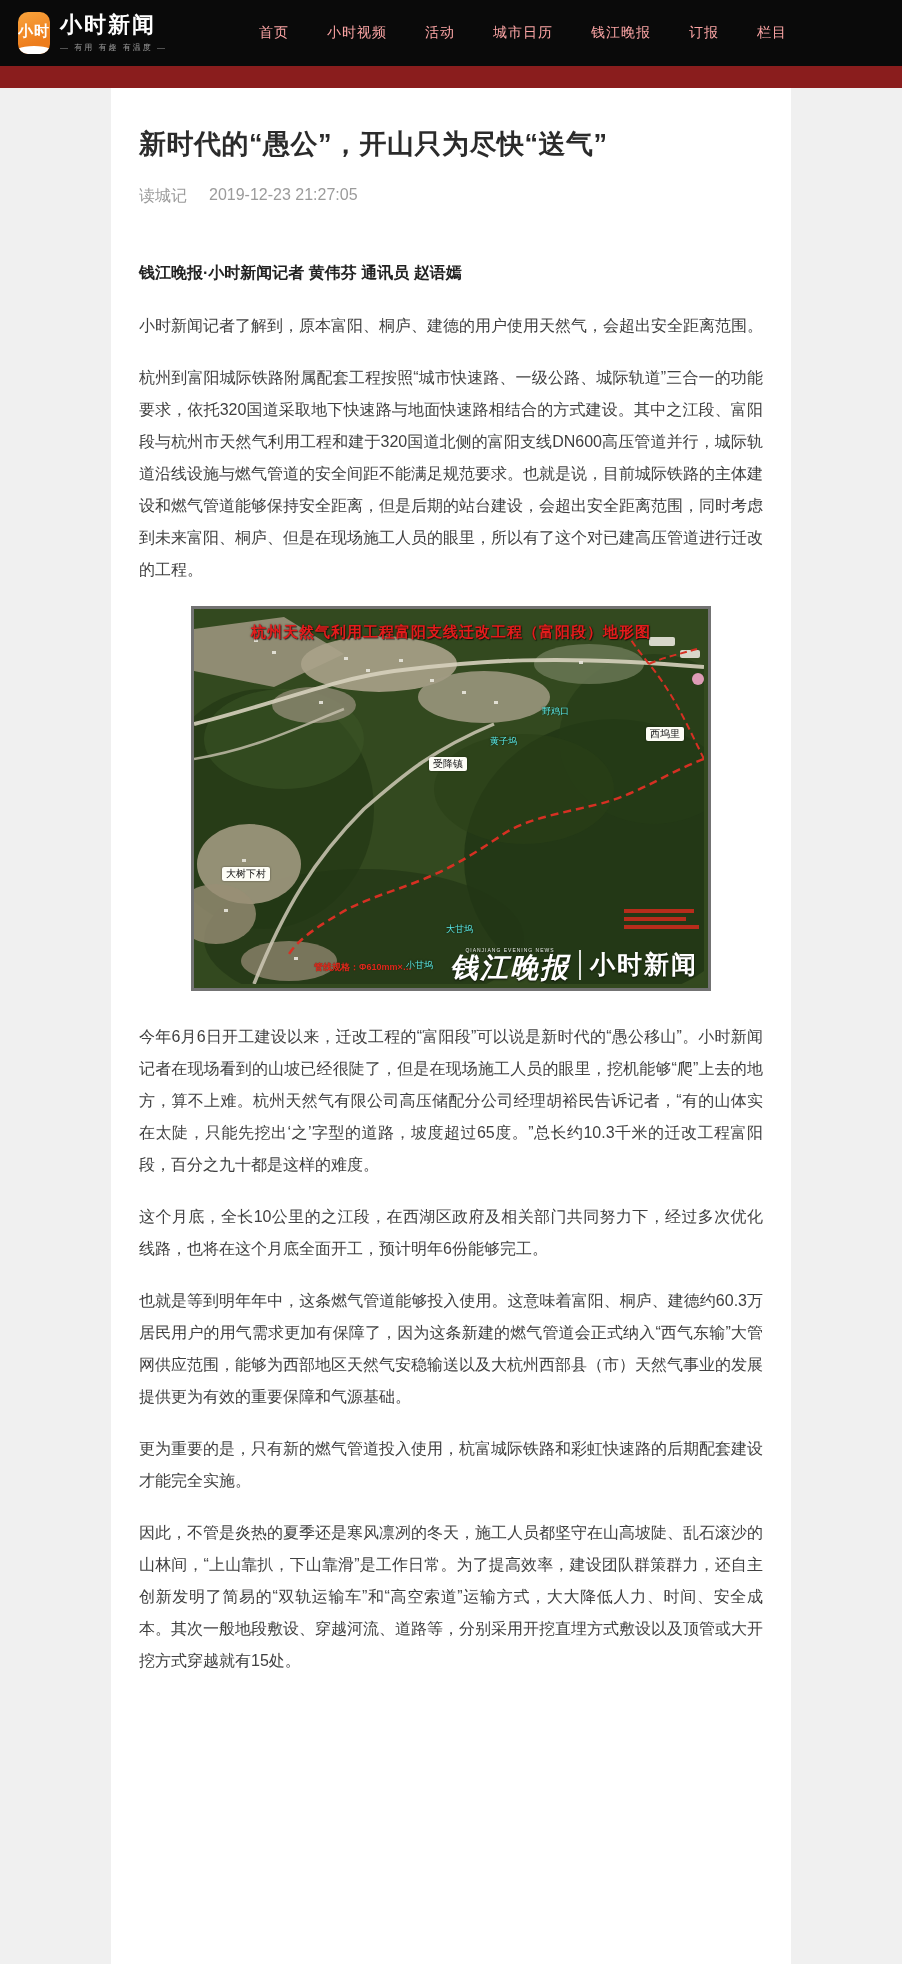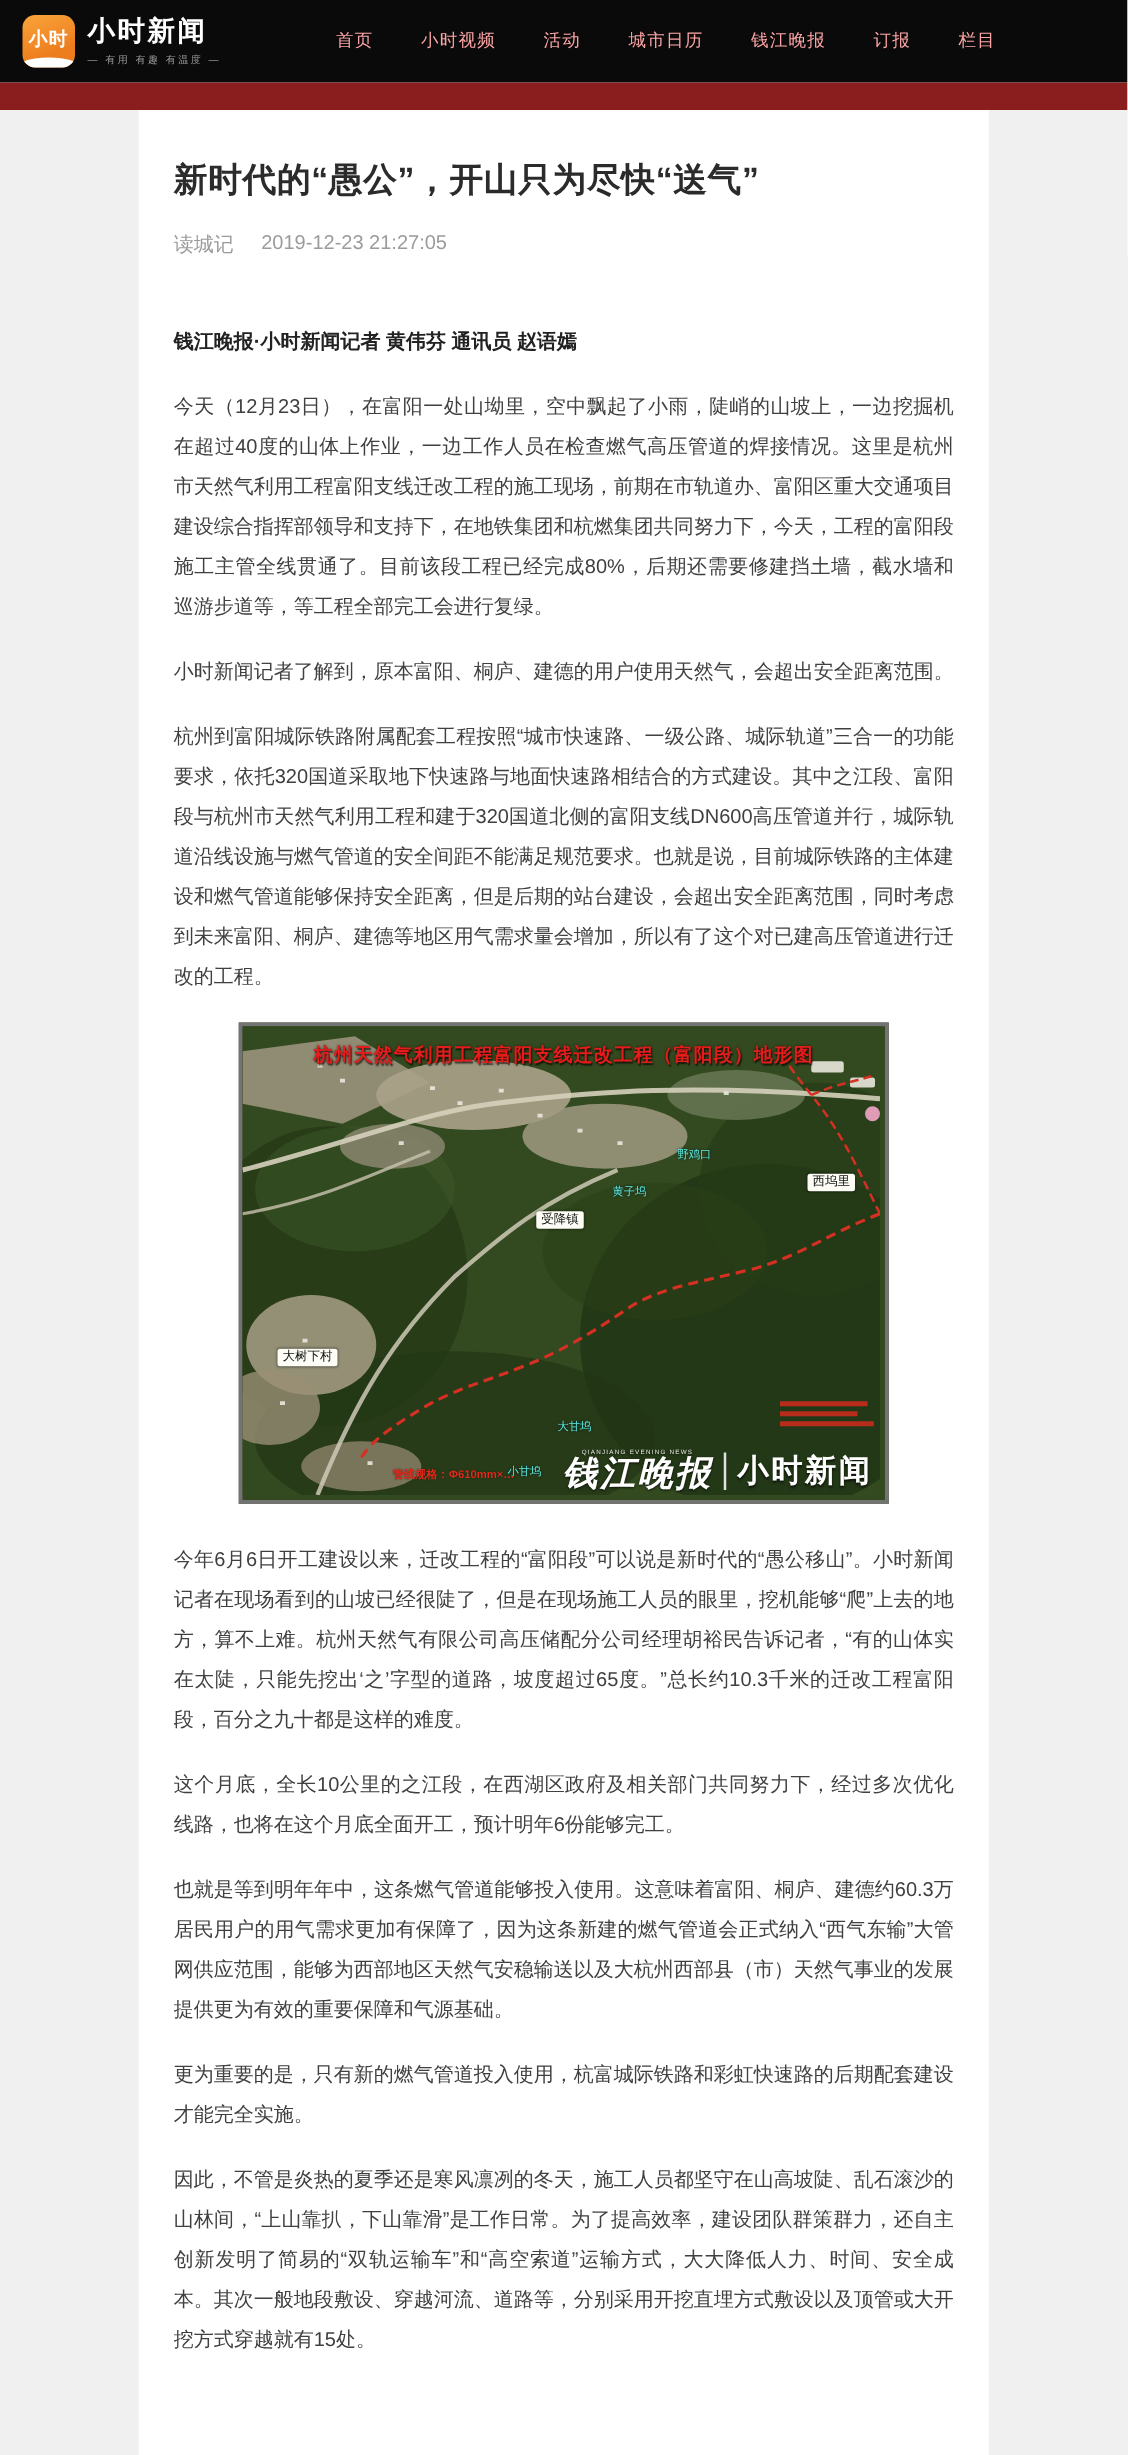--- a/index.html
+++ b/index.html
@@ -14,21 +14,21 @@
   
   .site-header {
     height: 66px;
     background: #0a0a0a;
     display: flex;
     align-items: center;
     padding: 0 18px;
   }
   .logo-wrap { display: flex; align-items: center; }
   .logo-badge {
-    width: 42px; height: 42px;
+    width: 32px; height: 42px;
     border-radius: 10px;
     background: linear-gradient(160deg, #f9a43c 0%, #ed7d1d 70%);
     position: relative;
     display: flex; align-items: center; justify-content: center;
     overflow: hidden;
     flex: 0 0 auto;
   }
   .logo-badge span {
     color: #fff; font-size: 15px; font-weight: bold; letter-spacing: 1px;
     position: relative; z-index: 2; margin-top: -4px;
@@ -181,23 +181,22 @@
   <h1 class="article-title">新时代的“愚公”，开山只为尽快“送气”</h1>
 
   <div class="article-meta">
     <span>读城记</span>
     <span>2019-12-23 21:27:05</span>
   </div>
 
   <p class="author-line">钱江晚报·小时新闻记者 黄伟芬 通讯员 赵语嫣</p>
 
   <div>
-      <p class="para">今天（12月23日），在富阳一处山坳里，空中飘起了小雨，陡峭的山坡上，一边挖掘机在超过40度的山体上作业，一边工作人员在检查燃气高压管道的焊接情况。这里是杭州市天然气利用工程富阳支线迁改工程的施工现场，前期在市轨道办、富阳区重大交通项目建设综合指挥部领导和支持下，在地铁集团和杭燃集团共同努力下，今天，工程的富阳段施工主管全线贯通了。目前该段工程已经完成80%，后期还需要修建挡土墙，截水墙和巡游步道等，等工程全部完工会进行复绿。</p>
       <p class="para">小时新闻记者了解到，原本富阳、桐庐、建德的用户使用天然气，会超出安全距离范围。</p>
-      <p class="para">杭州到富阳城际铁路附属配套工程按照“城市快速路、一级公路、城际轨道”三合一的功能要求，依托320国道采取地下快速路与地面快速路相结合的方式建设。其中之江段、富阳段与杭州市天然气利用工程和建于320国道北侧的富阳支线DN600高压管道并行，城际轨道沿线设施与燃气管道的安全间距不能满足规范要求。也就是说，目前城际铁路的主体建设和燃气管道能够保持安全距离，但是后期的站台建设，会超出安全距离范围，同时考虑到未来富阳、桐庐、建德等地区用气需求量会增加，所以有了这个对已建高压管道进行迁改的工程。</p>
+      <p class="para">杭州到富阳城际铁路附属配套工程按照“城市快速路、一级公路、城际轨道”三合一的功能要求，依托320国道采取地下快速路与地面快速路相结合的方式建设。其中之江段、富阳段与杭州市天然气利用工程和建于320国道北侧的富阳支线DN600高压管道并行，城际轨道沿线设施与燃气管道的安全间距不能满足规范要求。也就是说，目前城际铁路的主体建设和燃气管道能够保持安全距离，但是后期的站台建设，会超出安全距离范围，同时考虑到未来富阳、桐庐、但是在现场施工人员的眼里，所以有了这个对已建高压管道进行迁改的工程。</p>
     </div>
 
   <figure class="map-figure">
     <svg width="510" height="375" viewBox="0 0 510 375">
 
       <rect x="0" y="0" width="510" height="375" fill="#33491f"></rect>
       <ellipse cx="70" cy="200" rx="110" ry="120" fill="#243816" opacity="0.75"></ellipse>
       <ellipse cx="420" cy="250" rx="150" ry="140" fill="#1f3414" opacity="0.8"></ellipse>
       <ellipse cx="460" cy="130" rx="95" ry="85" fill="#253c17" opacity="0.7"></ellipse>
       <ellipse cx="170" cy="330" rx="160" ry="70" fill="#223616" opacity="0.7"></ellipse>

